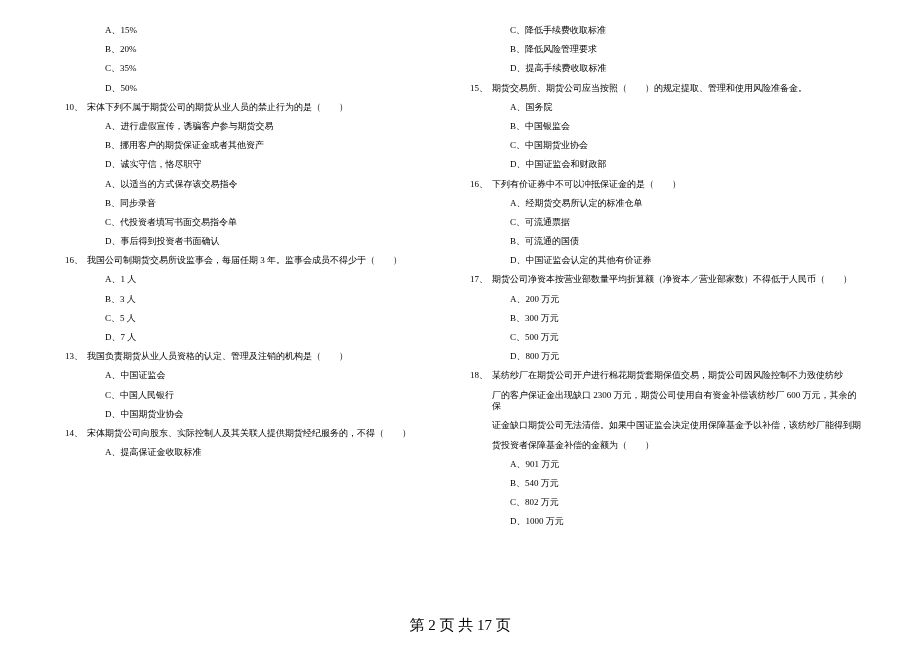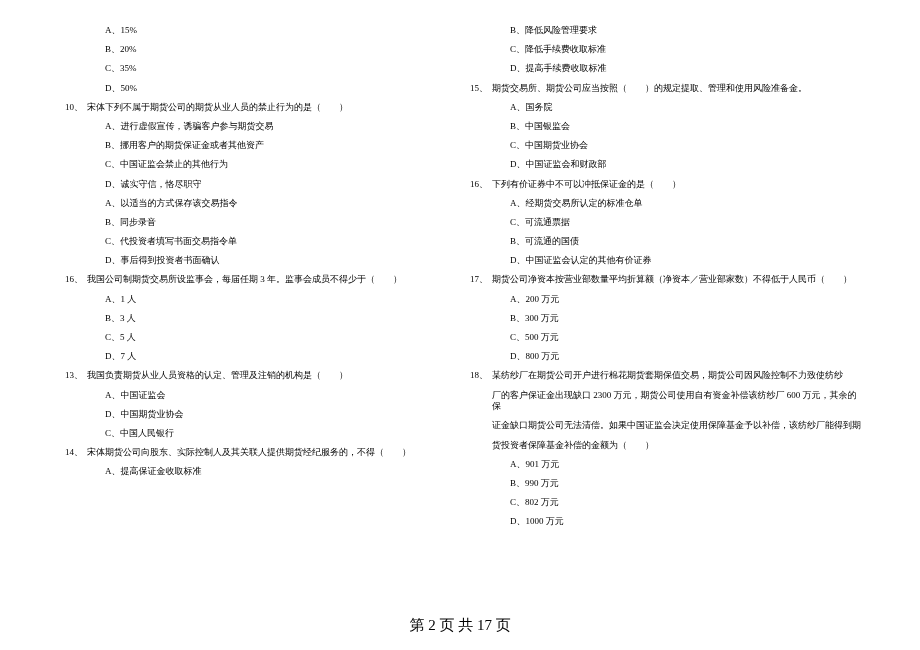--- a/index.html
+++ b/index.html
@@ -67,21 +67,20 @@
     <div class="option-line">B、20%</div>
     <div class="option-line">C、35%</div>
     <div class="option-line">D、50%</div>
 
     <div class="question-line">
       <span class="question-num">10、</span>
       <span class="question-text">宋体下列不属于期货公司的期货从业人员的禁止行为的是（　　）</span>
     </div>
     <div class="option-line">A、进行虚假宣传，诱骗客户参与期货交易</div>
     <div class="option-line">B、挪用客户的期货保证金或者其他资产</div>
-    <div class="option-line">C、中国证监会禁止的其他行为</div>
     <div class="option-line">D、诚实守信，恪尽职守</div>
 
     <div class="option-line">A、以适当的方式保存该交易指令</div>
     <div class="option-line">B、同步录音</div>
     <div class="option-line">C、代投资者填写书面交易指令单</div>
     <div class="option-line">D、事后得到投资者书面确认</div>
 
     <div class="question-line">
       <span class="question-num">16、</span>
       <span class="question-text">我国公司制期货交易所设监事会，每届任期 3 年。监事会成员不得少于（　　）</span>
@@ -89,33 +88,33 @@
     <div class="option-line">A、1 人</div>
     <div class="option-line">B、3 人</div>
     <div class="option-line">C、5 人</div>
     <div class="option-line">D、7 人</div>
 
     <div class="question-line">
       <span class="question-num">13、</span>
       <span class="question-text">我国负责期货从业人员资格的认定、管理及注销的机构是（　　）</span>
     </div>
     <div class="option-line">A、中国证监会</div>
+    <div class="option-line">C、中国人民银行</div>
     <div class="option-line">D、中国期货业协会</div>
-    <div class="option-line">C、中国人民银行</div>
 
     <div class="question-line">
       <span class="question-num">14、</span>
       <span class="question-text">宋体期货公司向股东、实际控制人及其关联人提供期货经纪服务的，不得（　　）</span>
     </div>
     <div class="option-line">A、提高保证金收取标准</div>
   </div>
 
   <div class="column">
+    <div class="option-line">C、降低手续费收取标准</div>
     <div class="option-line">B、降低风险管理要求</div>
-    <div class="option-line">C、降低手续费收取标准</div>
     <div class="option-line">D、提高手续费收取标准</div>
 
     <div class="question-line">
       <span class="question-num">15、</span>
       <span class="question-text">期货交易所、期货公司应当按照（　　）的规定提取、管理和使用风险准备金。</span>
     </div>
     <div class="option-line">A、国务院</div>
     <div class="option-line">B、中国银监会</div>
     <div class="option-line">C、中国期货业协会</div>
     <div class="option-line">D、中国证监会和财政部</div>
@@ -139,19 +138,19 @@
     <div class="option-line">D、800 万元</div>
 
     <div class="question-line">
       <span class="question-num">18、</span>
       <span class="question-text">某纺纱厂在期货公司开户进行棉花期货套期保值交易，期货公司因风险控制不力致使纺纱</span>
     </div>
     <div class="continuation-line">厂的客户保证金出现缺口 2300 万元，期货公司使用自有资金补偿该纺纱厂 600 万元，其余的保</div>
     <div class="continuation-line">证金缺口期货公司无法清偿。如果中国证监会决定使用保障基金予以补偿，该纺纱厂能得到期</div>
     <div class="continuation-line">货投资者保障基金补偿的金额为（　　）</div>
     <div class="option-line">A、901 万元</div>
-    <div class="option-line">B、990 万元</div>
+    <div class="option-line">B、540 万元</div>
     <div class="option-line">C、802 万元</div>
     <div class="option-line">D、1000 万元</div>
   </div>
 </div>
 
 <div class="footer">第 2 页 共 17 页</div>
 
 </body></html>

